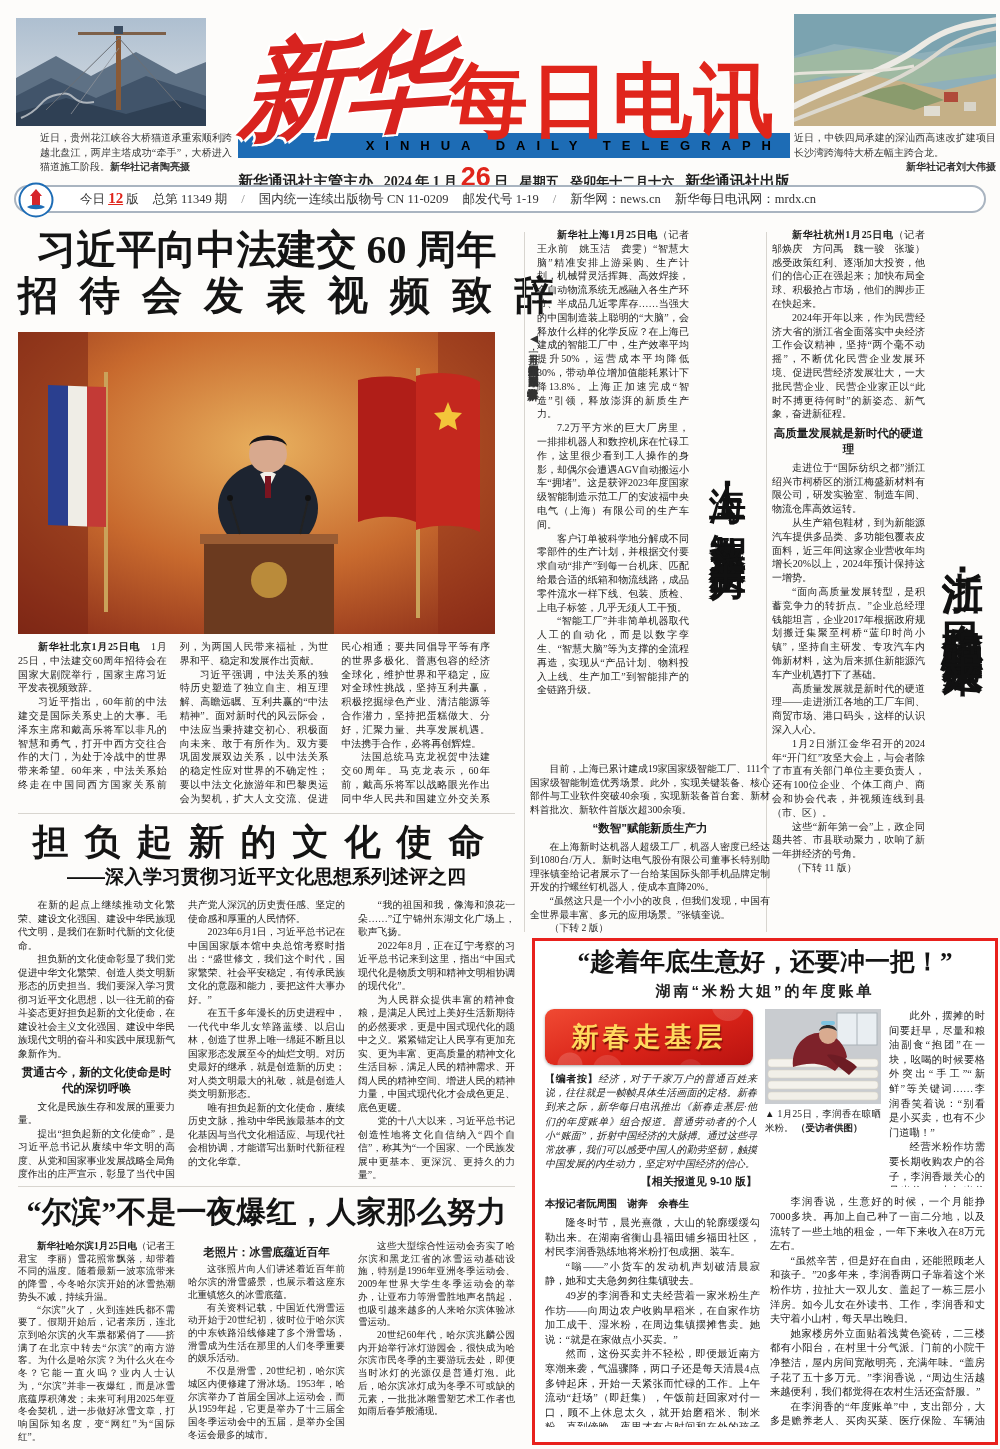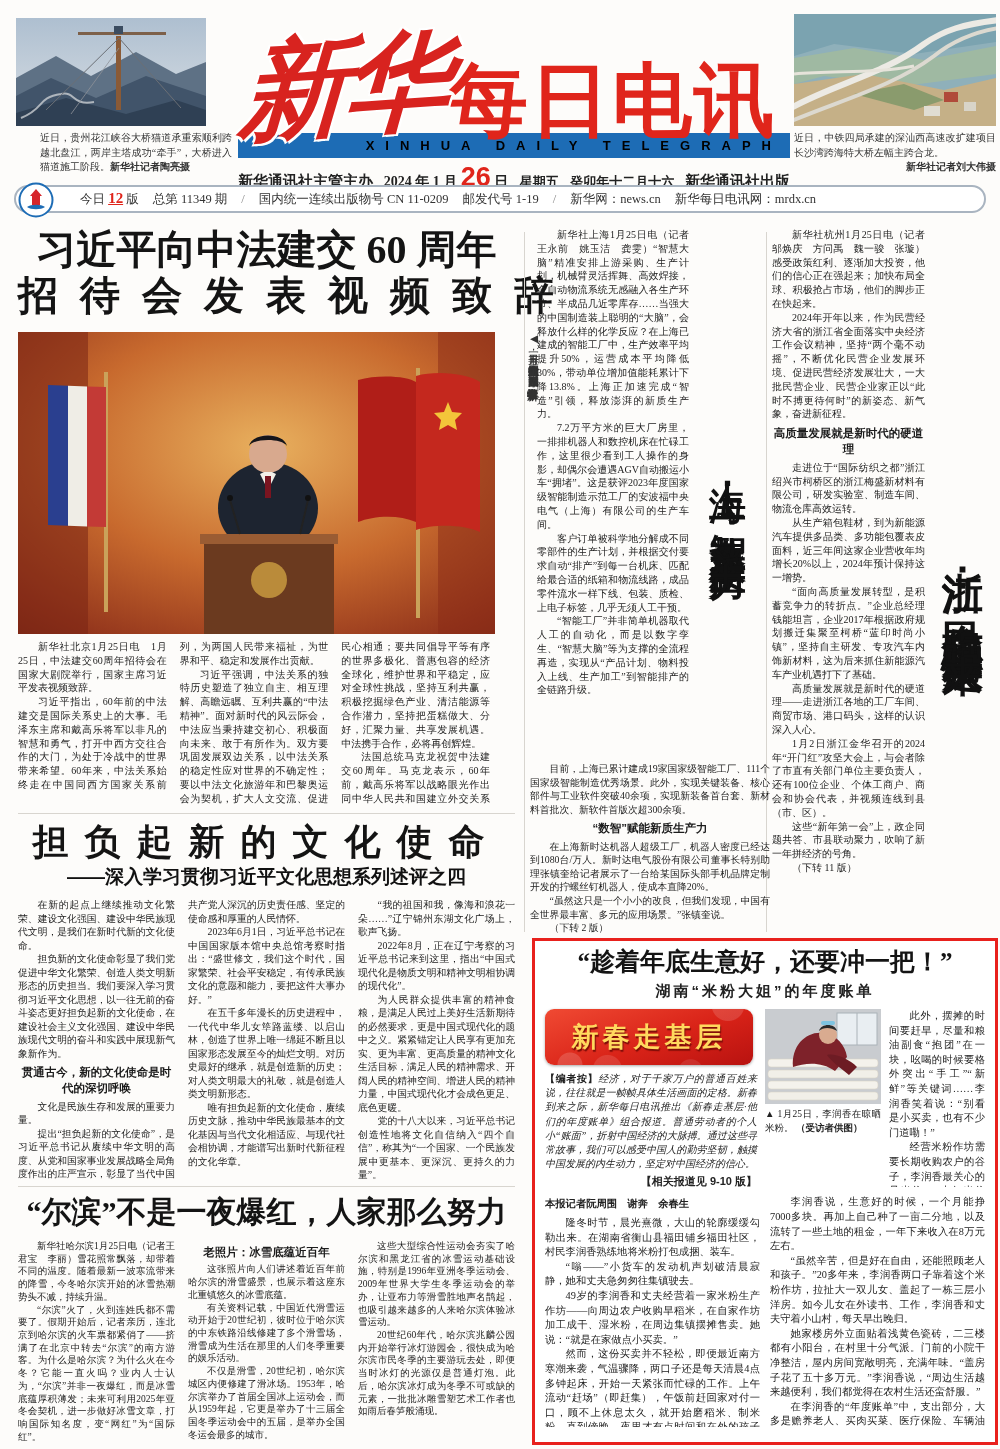--- a/index.html
+++ b/index.html
@@ -46,21 +46,21 @@
   }
   .infobar .rednum { color:#e0251b; font-weight:700; font-size:15px;text-decoration:underline; }
   .infobar .slash { color:#888; }
   .emblem { position:absolute; left:18px; top:182px; width:36px; height:36px; z-index:2; }
   
   .vrule { position:absolute; width:1px; background:#d8d5cf; }
   .hrule { position:absolute; height:1px; background:#d8d5cf; }
   
   .body { font-size:10px; line-height:1.38; text-align:justify; overflow:hidden; color:#1c1c1c; }
   .body p { text-indent:2em; margin:0; }
-  .body p b { font-weight:400; }
+  .body p b { font-weight:700; }
   .body p.h {
     text-indent:0; text-align:center; font-weight:700; font-size:11.5px;
     font-family:"Liberation Sans","DejaVu Sans",sans-serif; padding:5px 0 3px;
   }
   .cols3 { column-count:3; column-gap:13px; }
   
   .lead-h1 {
     position:absolute; left:18px; width:497px; text-align:center; font-weight:900;
     color:#141414; font-size:40px; line-height:1.1; white-space:nowrap;
   }

